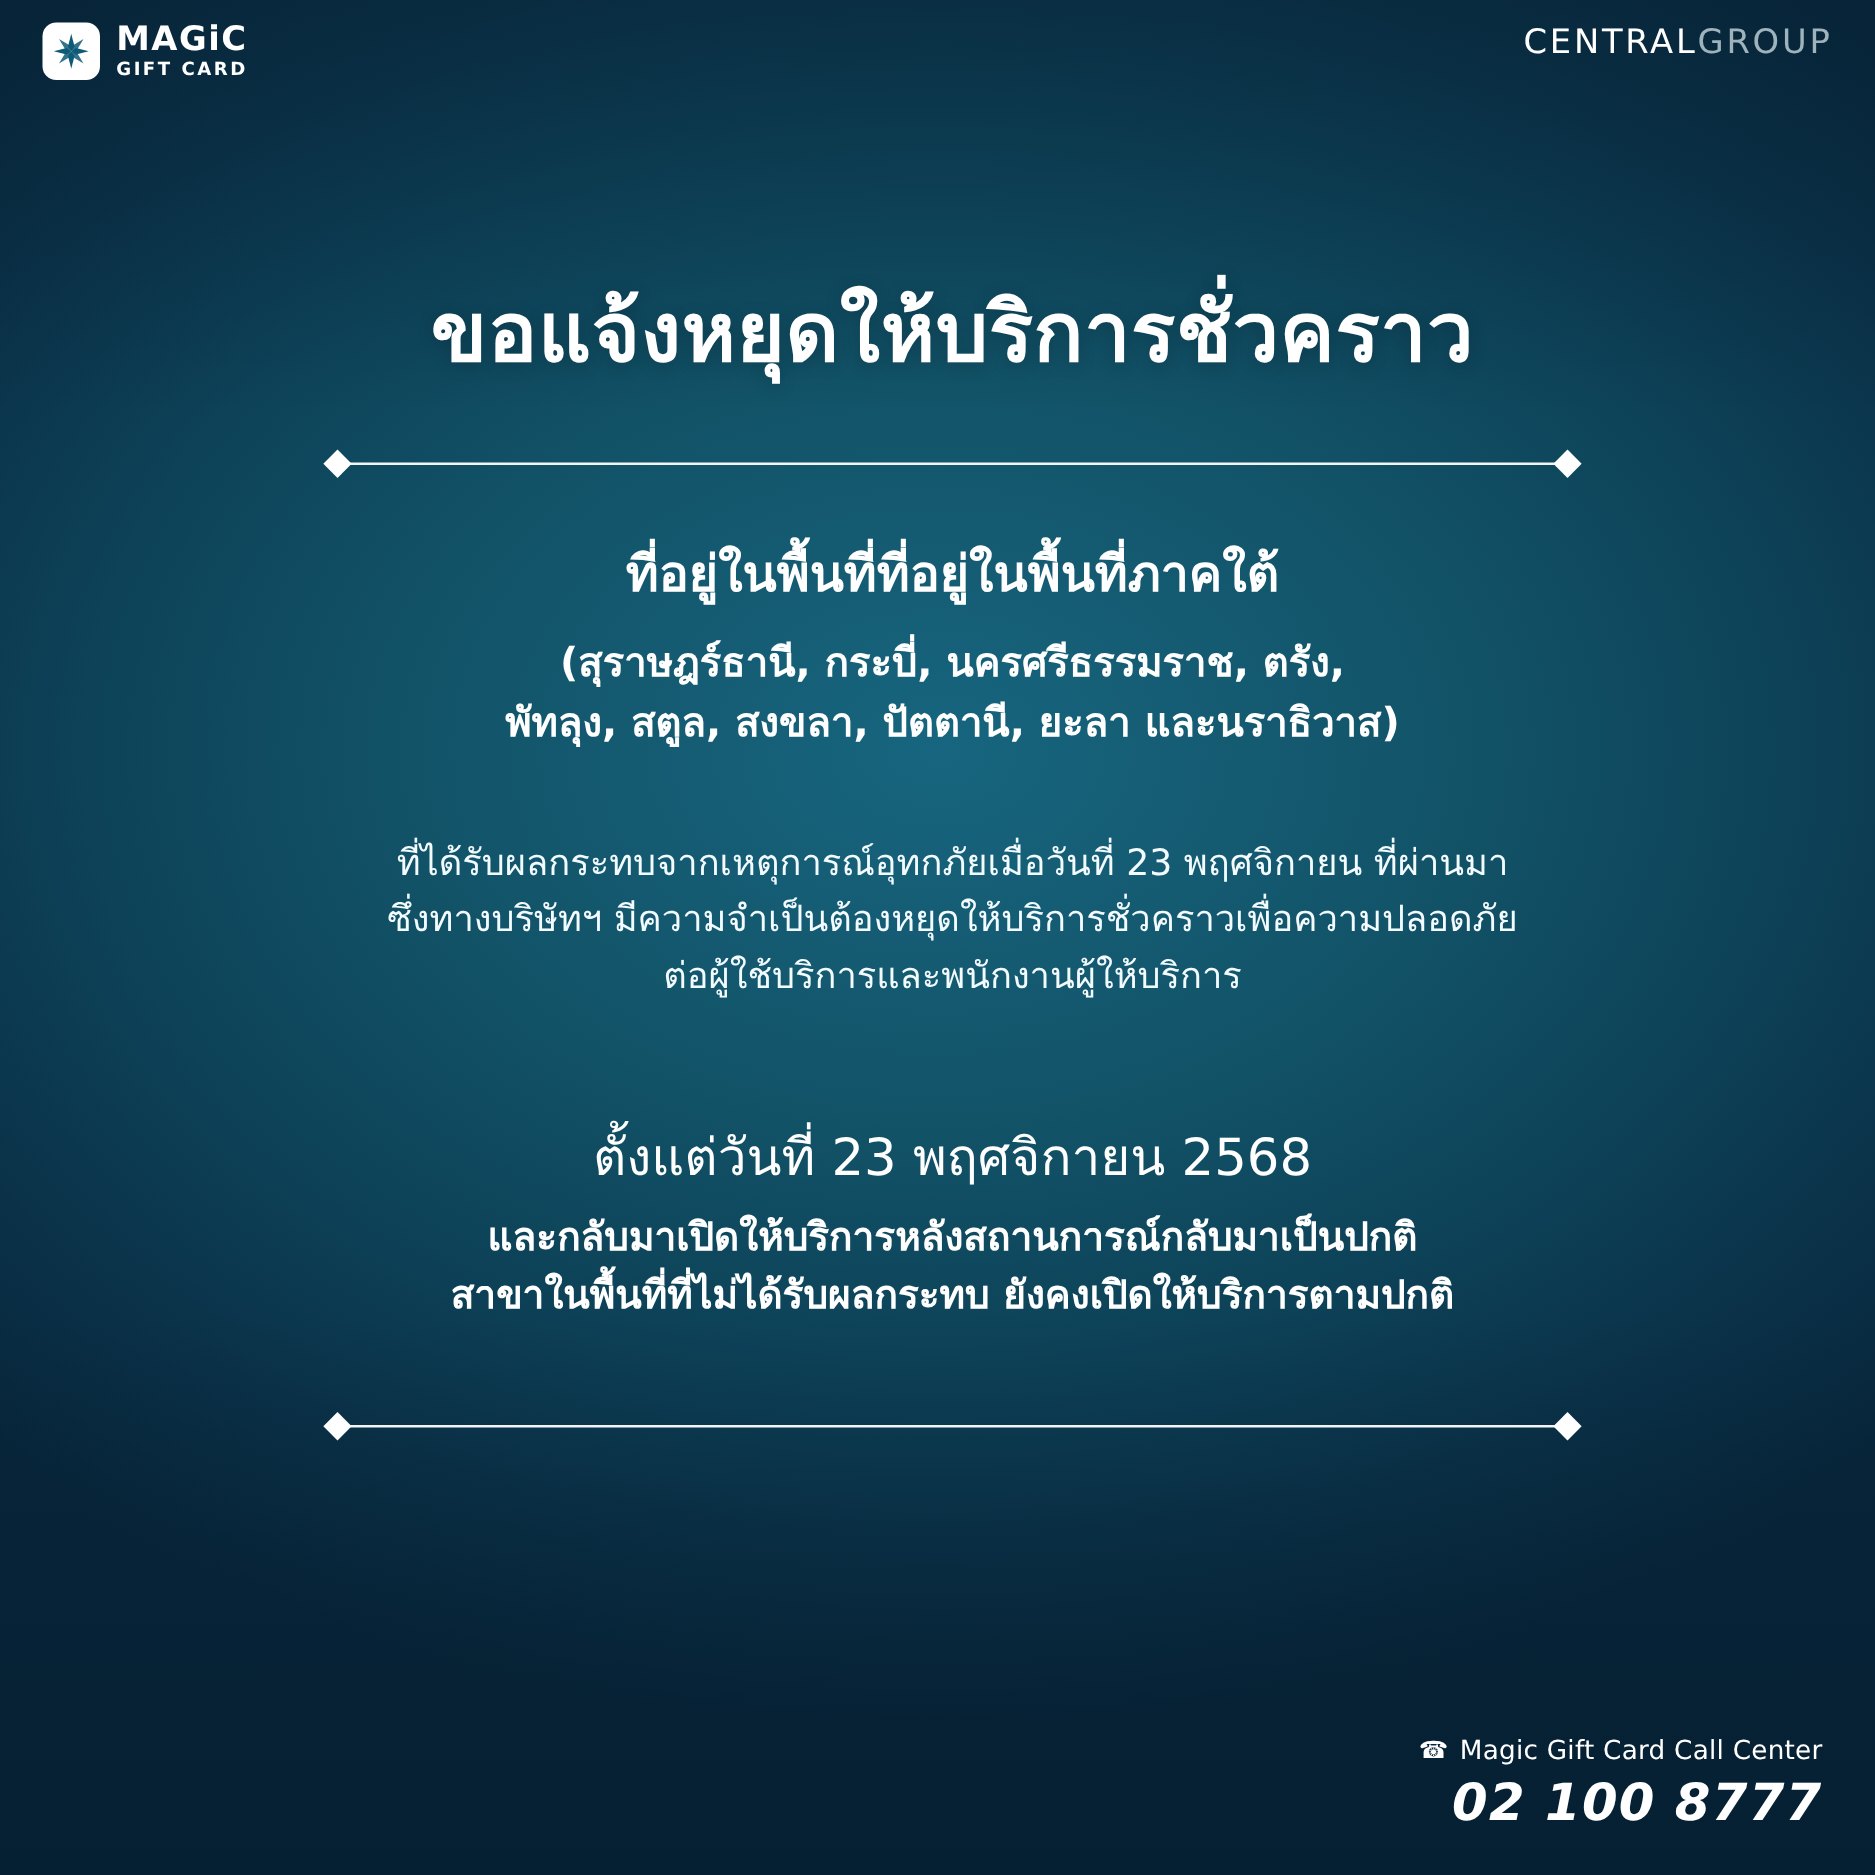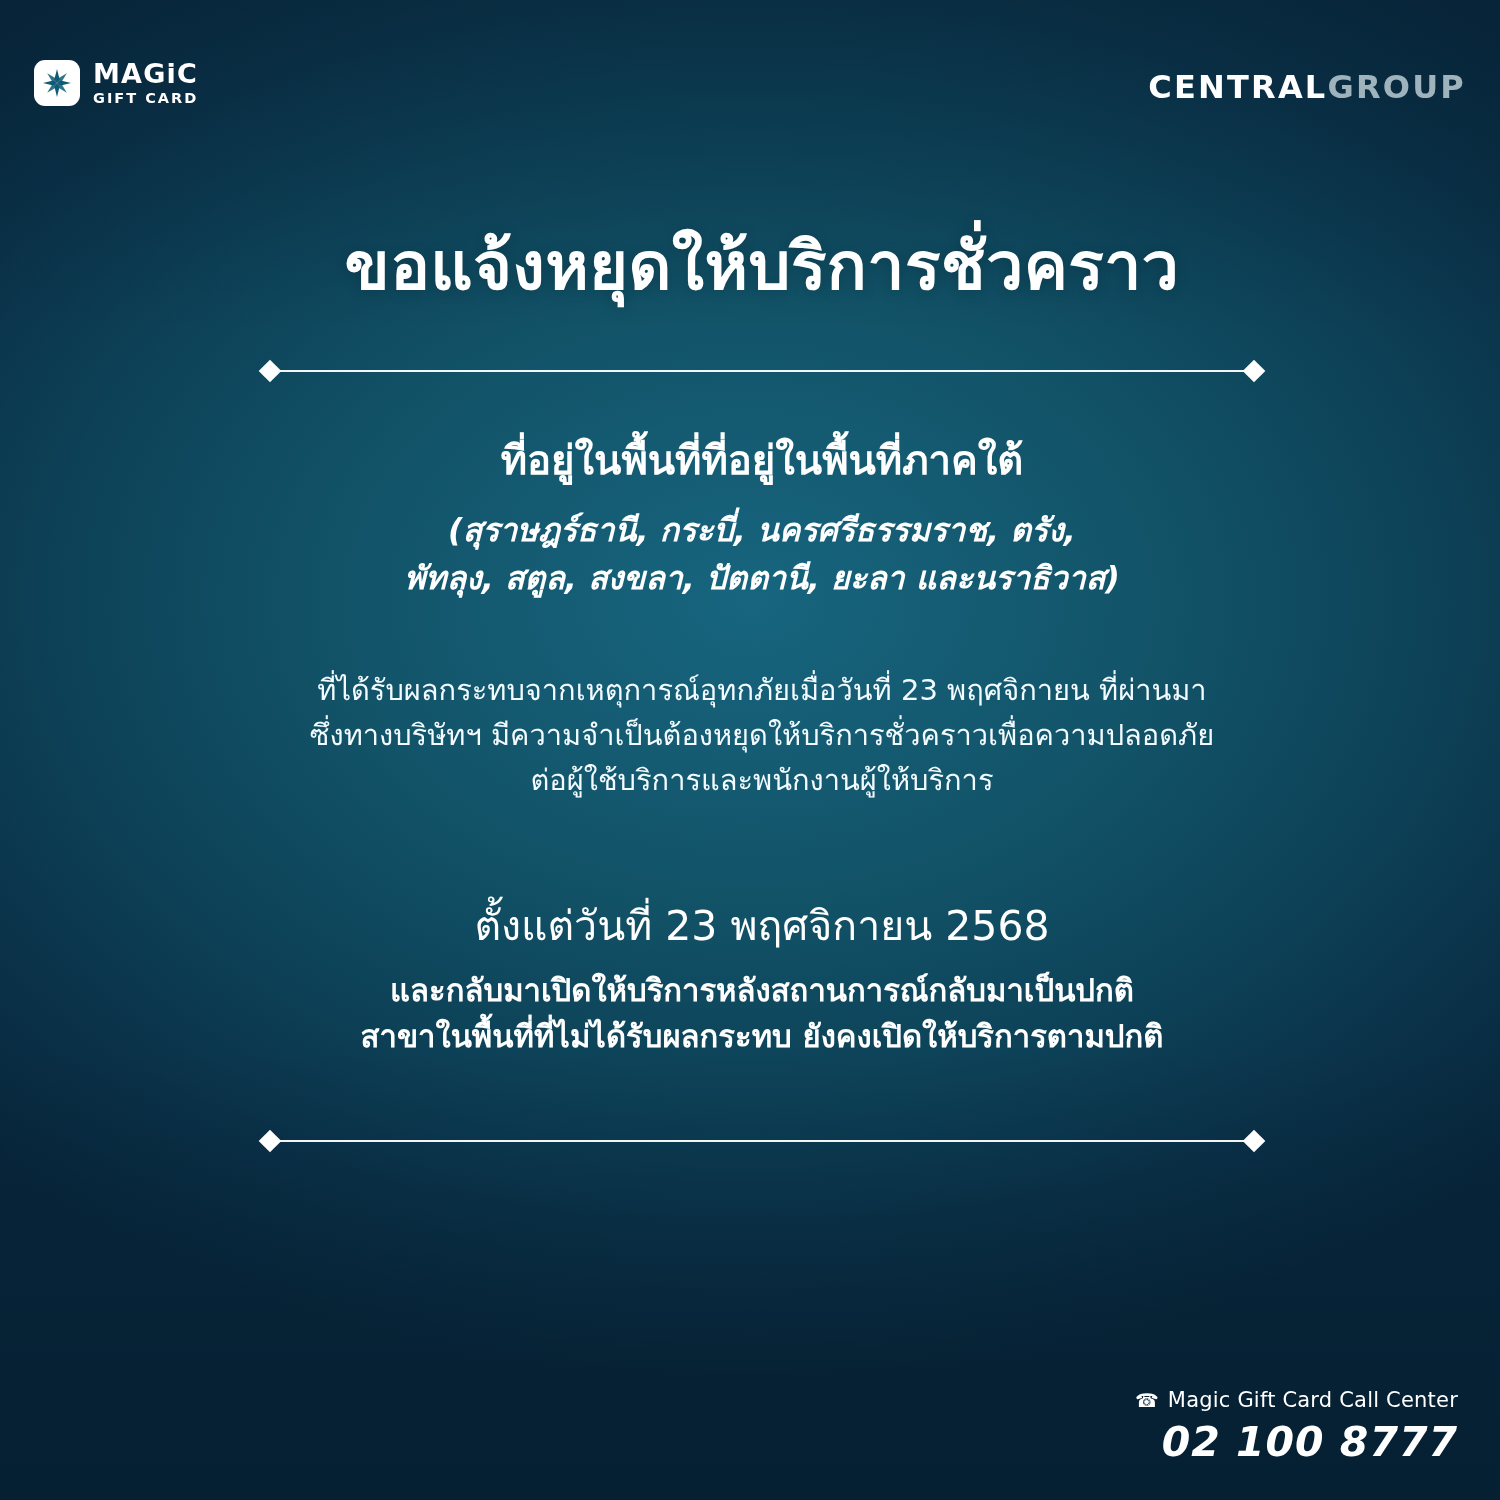--- a/index.html
+++ b/index.html
@@ -28,23 +28,23 @@
     background: linear-gradient(180deg, rgba(7,34,52,0.35) 0%, rgba(7,34,52,0.0) 22%, rgba(7,34,52,0.0) 70%, rgba(5,26,42,0.45) 100%);
     pointer-events: none;
   }
 
   
   .header {
     position: absolute;
     top: 0; left: 0; right: 0;
     height: 110px;
     display: flex;
-    align-items: flex-end;
+    align-items: flex-start;
     justify-content: space-between;
-    padding: 4px 34px;
+    padding: 18px 34px;
     z-index: 5;
   }
   .brand-left {
     display: flex;
     align-items: center;
     gap: 13px;
   }
   .magic-mark {
     width: 46px; height: 46px;
     border-radius: 11px;
@@ -66,25 +66,24 @@
     letter-spacing: 1.2px;
   }
   .magic-sub {
     color: #ffffff;
     font-size: 14.5px;
     font-weight: bold;
     letter-spacing: 2.0px;
     margin-top: 4px;
   }
   .brand-right {
-    font-size: 32px;
-    font-weight: bold;
+    font-size: 27px;
+    font-weight: normal;
     letter-spacing: 2.2px;
     white-space: nowrap;
-    margin-top: 48px;
   }
   .cg-central { color: #ffffff; }
   .cg-group { color: #9fb3bd; }
 
   
   .content {
     position: absolute;
     top: 0; left: 0;
     width: 1500px;
     height: 1500px;
@@ -142,21 +141,20 @@
     margin-top: 52px;
     font-size: 40px;
     font-weight: bold;
     line-height: 1.3;
   }
   .region-list {
     margin-top: 20px;
     font-size: 32px;
     font-weight: bold;
     line-height: 1.5;
-    font-style: italic;
   }
 
   .para-2 {
     margin-top: 66px;
     font-size: 29px;
     line-height: 1.56;
     color: #f2fbff;
   }
 
   .date-head {

